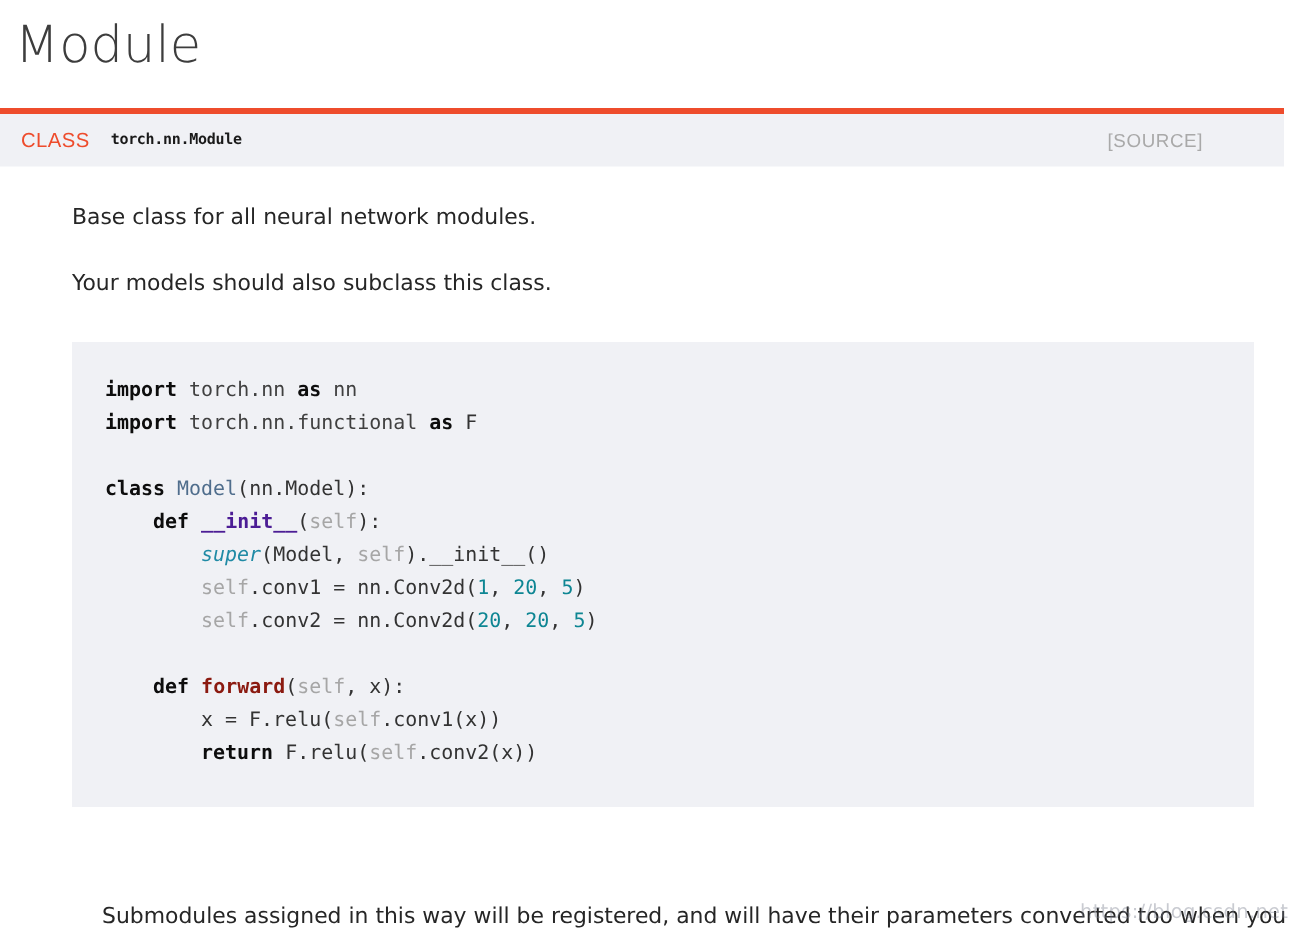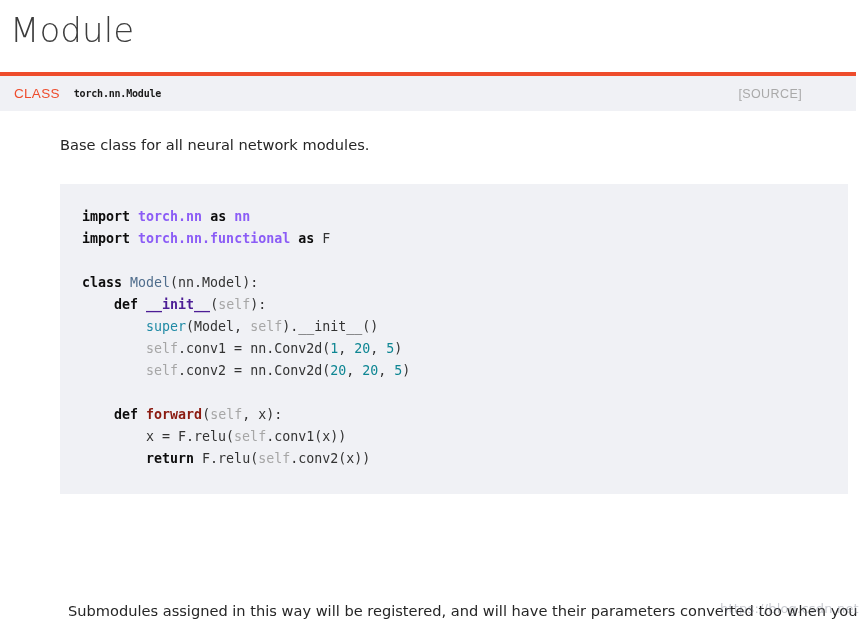--- a/index.html
+++ b/index.html
@@ -69,21 +69,21 @@
     transform: translateY(-50%);
     font-family: "Liberation Sans", sans-serif;
     font-size: 12.5px;
     color: #a9a9a9;
     letter-spacing: 0.4px;
     text-decoration: none;
   }
 
   
   .content {
-    padding-left: 60px;
+    padding-left: 48px;
     padding-right: 10px;
     box-sizing: border-box;
     width: 862px;
   }
   p.para {
     font-size: 14.6px;
     line-height: 1.58;
     color: #262626;
     margin: 0;
     font-family: "DejaVu Sans", sans-serif;
@@ -102,25 +102,25 @@
     padding: 22px 0 24px 22px;
     box-sizing: border-box;
     font-family: "DejaVu Sans Mono", monospace;
     font-size: 13.3px;
     line-height: 22px;
     white-space: pre;
     color: #333333;
     overflow: hidden;
   }
   .codeblock .kw      { color: #0d0d0d; font-weight: bold; }
-  .codeblock .dotted  { color: #8b5cf6; font-weight: bold; }
+  .codeblock .dotted  { color: #404040; }
   .codeblock .cname   { color: #4f6d8c; font-weight: normal; }
   .codeblock .fname   { color: #8b1a10; font-weight: bold; }
   .codeblock .dunder  { color: #4c1d95; font-weight: bold; }
-  .codeblock .bi      { color: #1f8aa5; }
+  .codeblock .bi      { color: #1f8aa5; font-style: italic; }
   .codeblock .num     { color: #0e8693; }
   .codeblock .selfv   { color: #a6a6a6; }
   .codeblock .plain   { color: #333333; }
 
   
   .tail {
     position: absolute;
     left: 68px;
     top: 600px;
     font-size: 14.6px;
@@ -153,20 +153,21 @@
   <div class="sig-rule"></div>
   <div class="sig-bar">
     <span class="sig-class-kw">CLASS</span>
     <span class="sig-name">torch.nn.Module</span>
     <a class="sig-source" href="#">[SOURCE]</a>
   </div>
 </div>
 
 <div class="content">
   <p class="para p1">Base class for all neural network modules.</p>
+  <p class="para p2">Your models should also subclass this class.</p>
 
   <pre class="codeblock" id="codeblock"><span class="kw">import</span><span class="plain"> </span><span class="dotted">torch.nn</span><span class="plain"> </span><span class="kw">as</span><span class="plain"> </span><span class="dotted">nn</span>
 <span class="kw">import</span><span class="plain"> </span><span class="dotted">torch.nn.functional</span><span class="plain"> </span><span class="kw">as</span><span class="plain"> </span><span class="plain">F</span>
 
 <span class="kw">class</span><span class="plain"> </span><span class="cname">Model</span><span class="plain">(nn.Model):</span>
 <span class="plain">    </span><span class="kw">def</span><span class="plain"> </span><span class="dunder">__init__</span><span class="plain">(</span><span class="selfv">self</span><span class="plain">):</span>
 <span class="plain">        </span><span class="bi">super</span><span class="plain">(Model, </span><span class="selfv">self</span><span class="plain">).__init__()</span>
 <span class="plain">        </span><span class="selfv">self</span><span class="plain">.conv1 = nn.Conv2d(</span><span class="num">1</span><span class="plain">, </span><span class="num">20</span><span class="plain">, </span><span class="num">5</span><span class="plain">)</span>
 <span class="plain">        </span><span class="selfv">self</span><span class="plain">.conv2 = nn.Conv2d(</span><span class="num">20</span><span class="plain">, </span><span class="num">20</span><span class="plain">, </span><span class="num">5</span><span class="plain">)</span>
 

